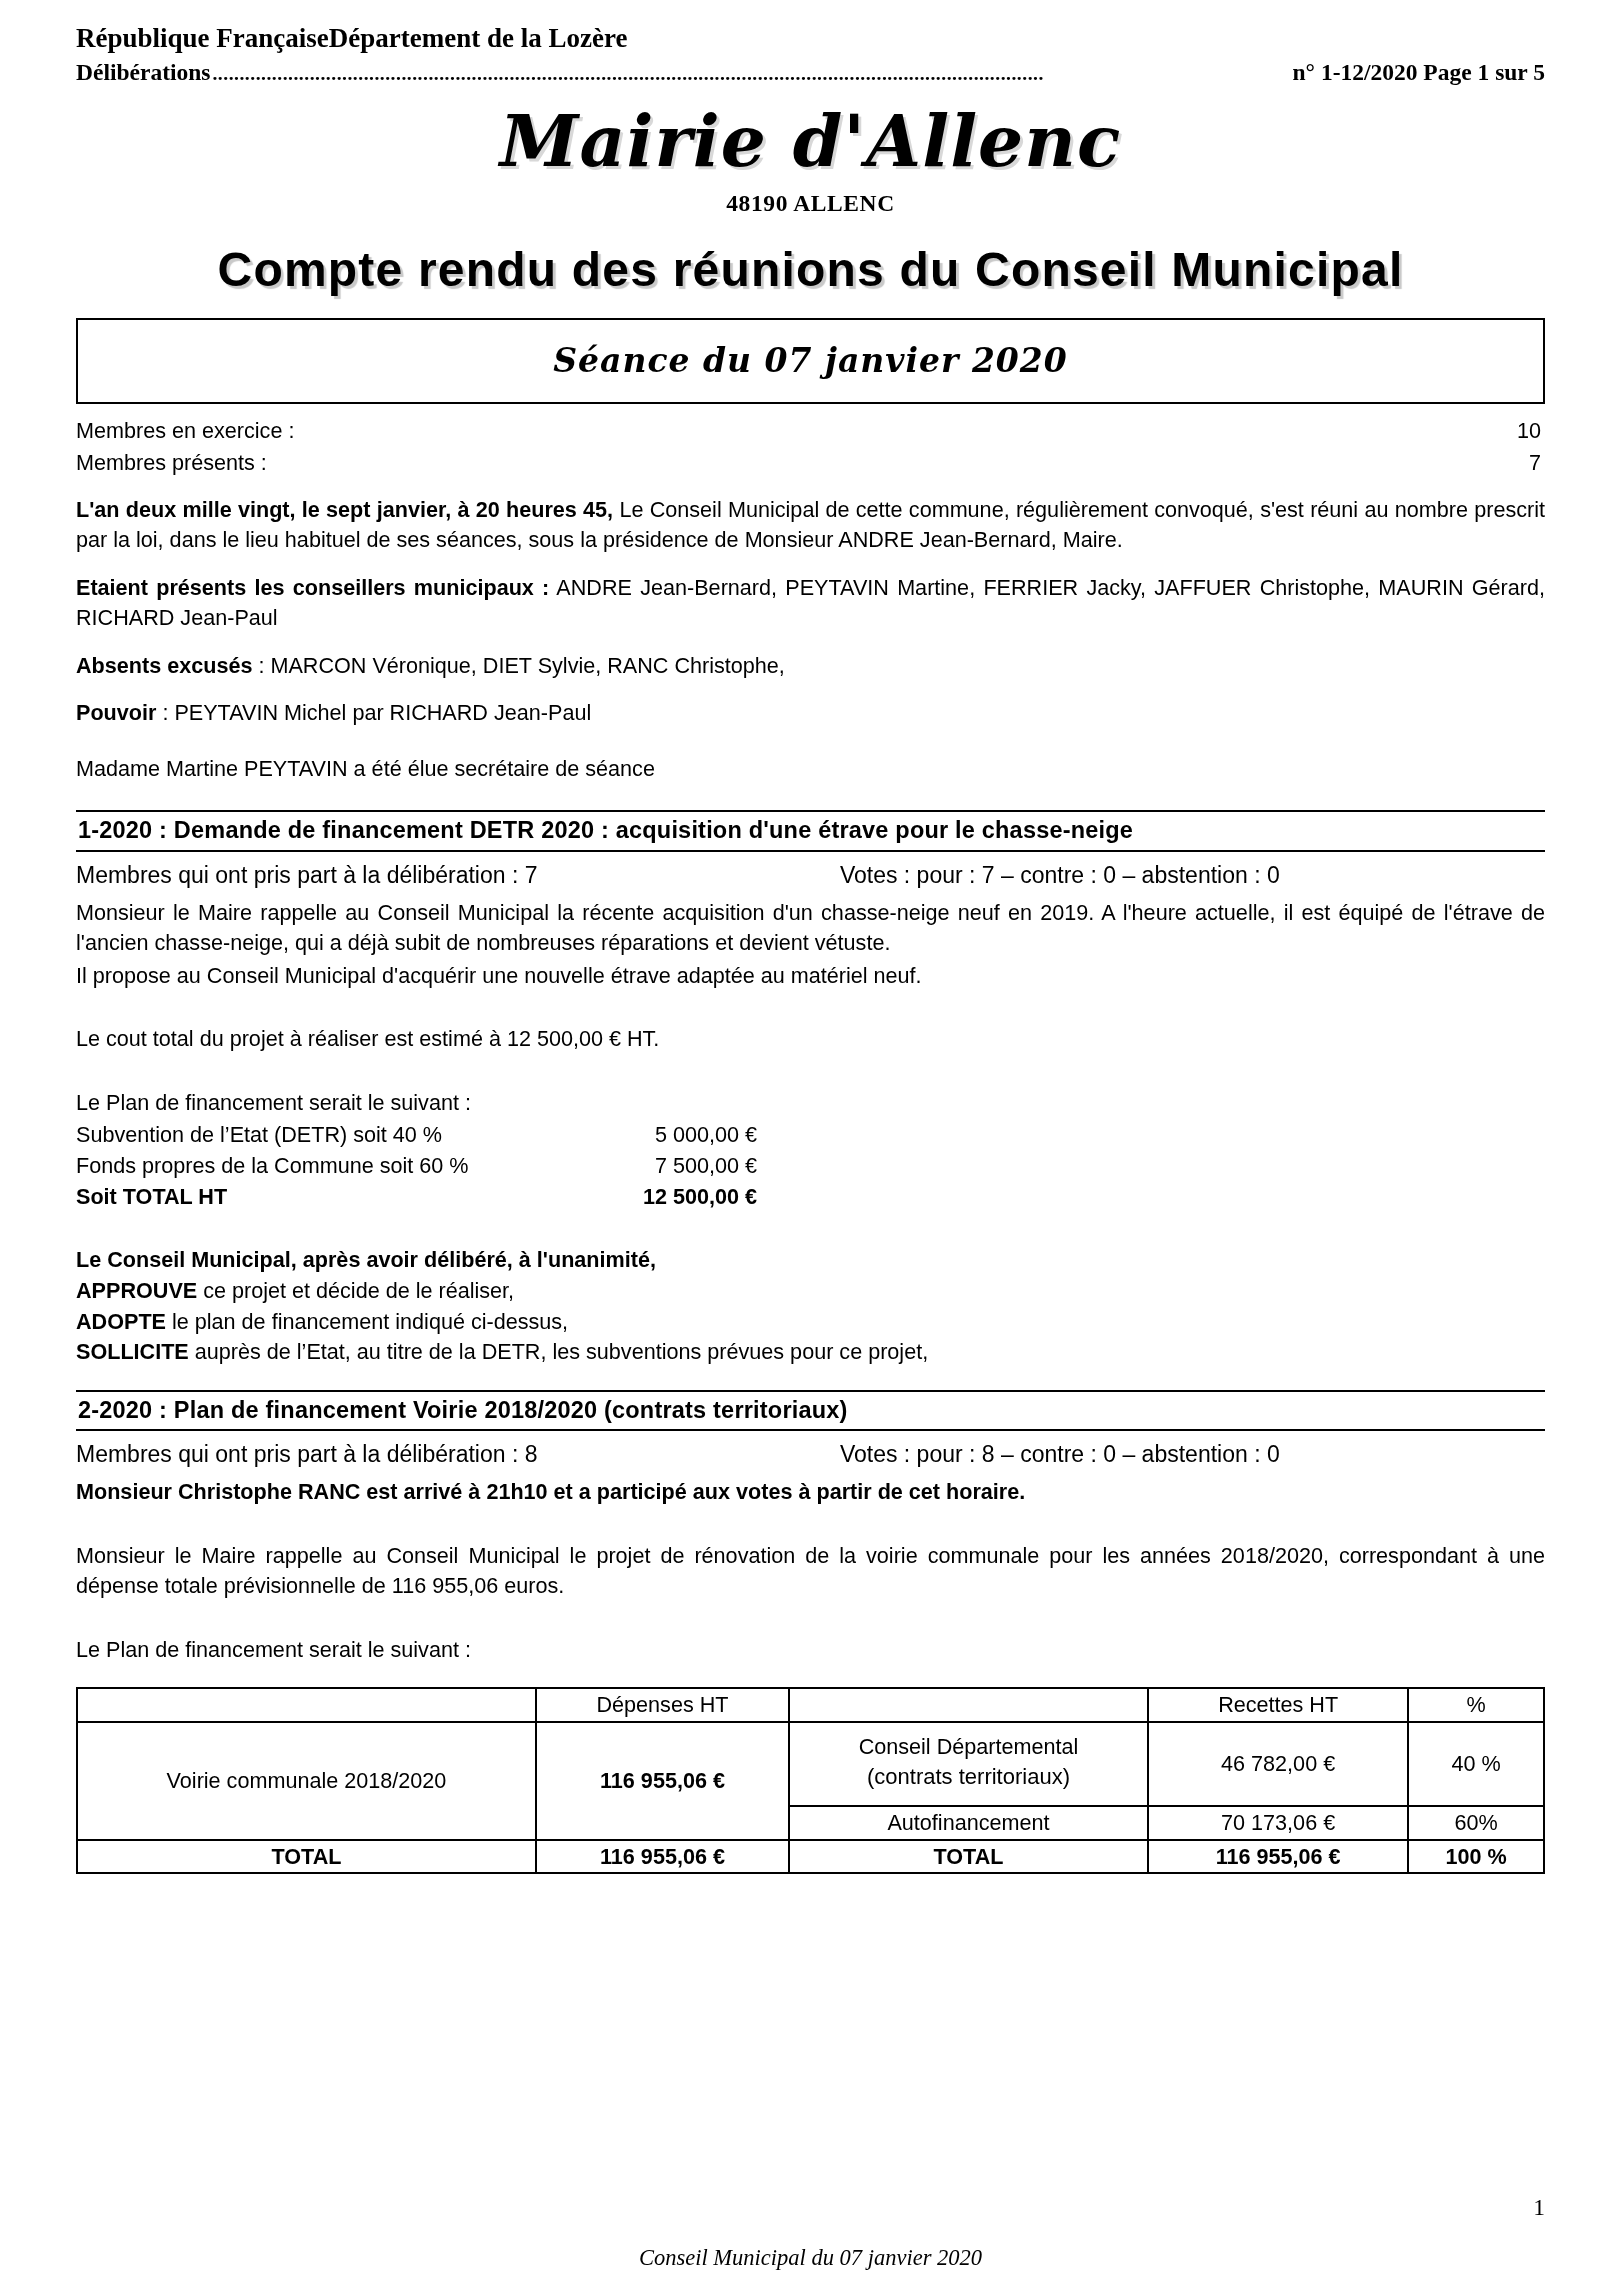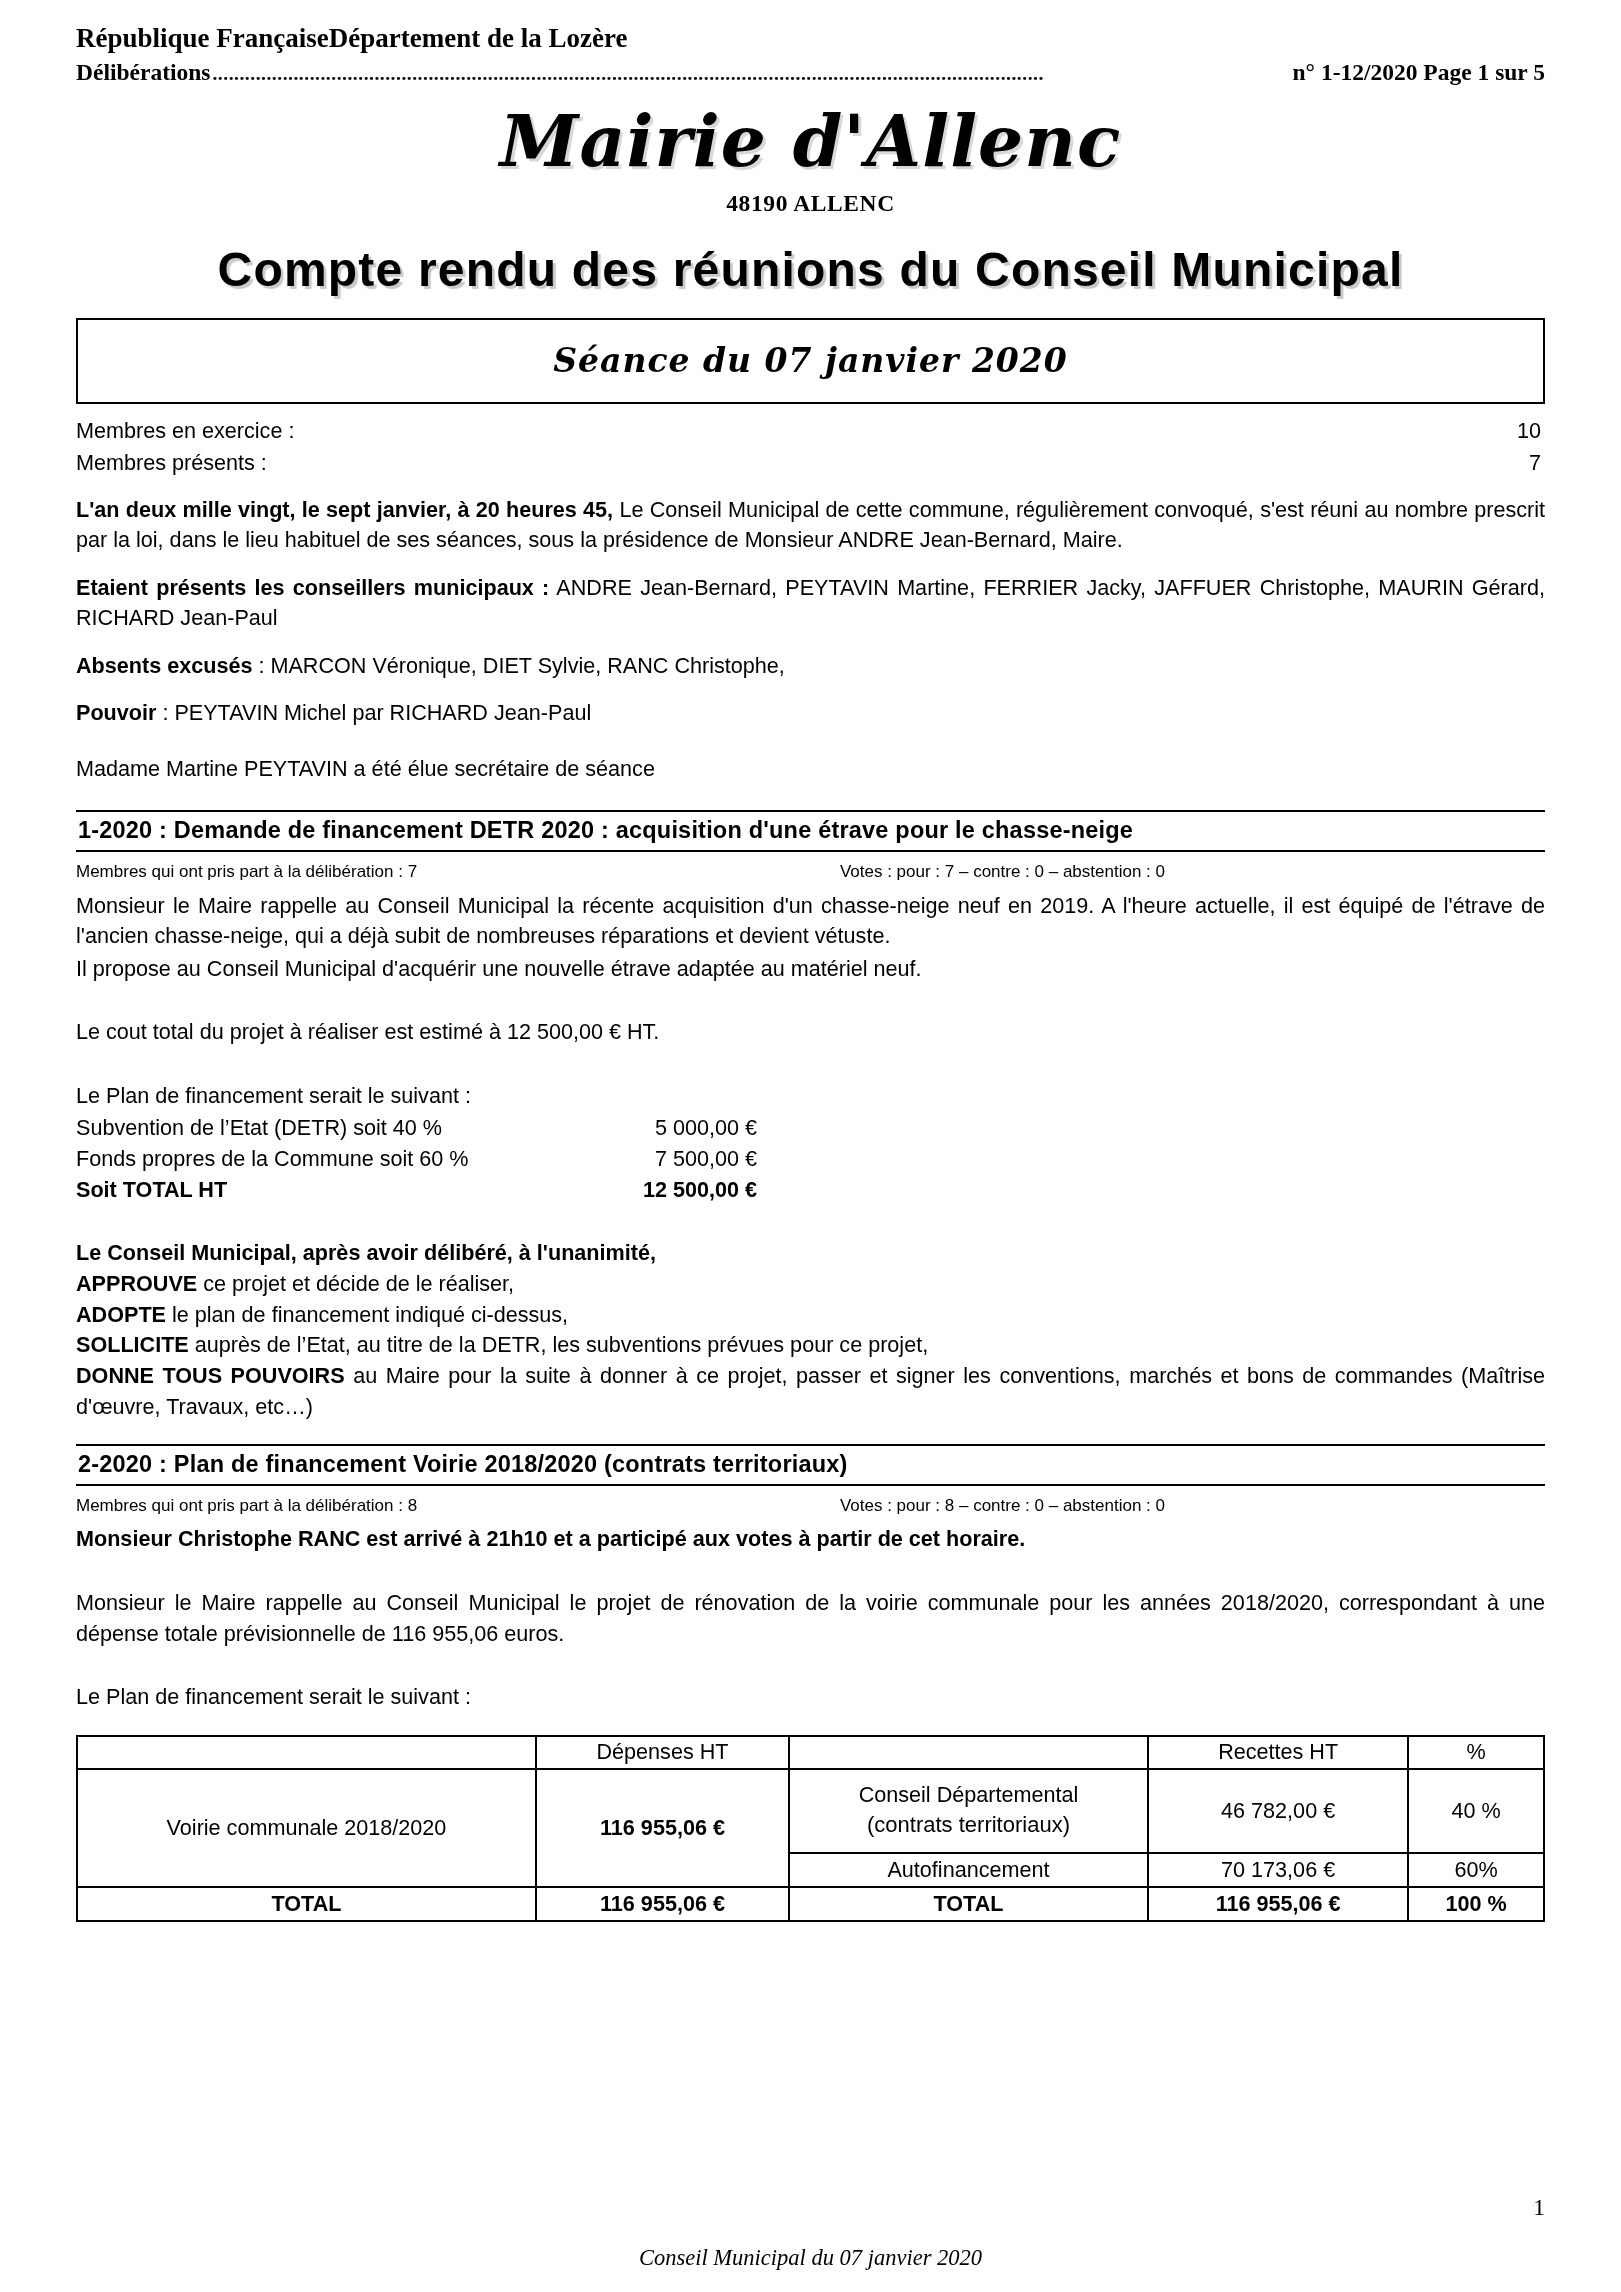--- a/index.html
+++ b/index.html
@@ -133,21 +133,21 @@
     border-top: 2.9px solid #000;
     border-bottom: 2.9px solid #000;
     padding: 4.9px 2px 5.9px 2px;
     font-size: 23.5px;
     font-weight: bold;
     letter-spacing: 0.2px;
   }
   .votes-line {
     display: flex;
     margin-top: 9.8px;
-    font-size: 17px;
+    font-size: 23px;
   }
   .votes-line .vl { width: 52%; }
   .votes-line .vr { flex: 1; }
 
   
   .fin-list { margin-top: 16.7px; font-size: 21.6px; line-height: 1.45; }
   .fin-row { display: flex; }
   .fin-row .fl { width: 470px; }
   .fin-row .fa { width: 211px; text-align: right; }
 
@@ -284,23 +284,20 @@
   <div class="dec" style="margin-top:33px">
     <div class="b">Le Conseil Municipal, après avoir délibéré, à l'unanimité,</div>
     <div>
       <span class="b">APPROUVE</span><span> ce projet et décide de le réaliser,</span>
     </div>
     <div>
       <span class="b">ADOPTE</span><span> le plan de financement indiqué ci-dessus,</span>
     </div>
     <div>
       <span class="b">SOLLICITE</span><span> auprès de l’Etat, au titre de la DETR, les subventions prévues pour ce projet,</span>
-    </div>
-    <div>
-      <span class="b">DONNE TOUS POUVOIRS</span><span> au Maire pour la suite à donner à ce projet, passer et signer les conventions, marchés et bons de commandes (Maîtrise d'œuvre, Travaux, etc…)</span>
     </div>
   </div>
 
   <div class="section-head" style="margin-top:21.6px">2-2020 : Plan de financement Voirie 2018/2020 (contrats territoriaux)</div>
 
   <div class="votes-line">
     <span class="vl">Membres qui ont pris part à la délibération : 8</span>
     <span class="vr">Votes : pour : 8 – contre : 0 – abstention : 0</span>
   </div>
 

